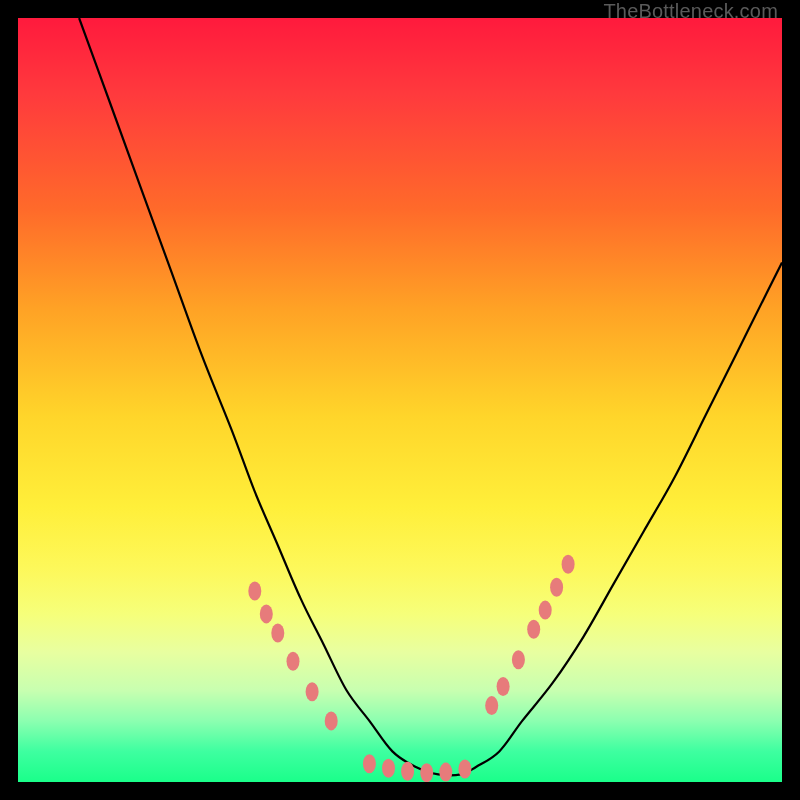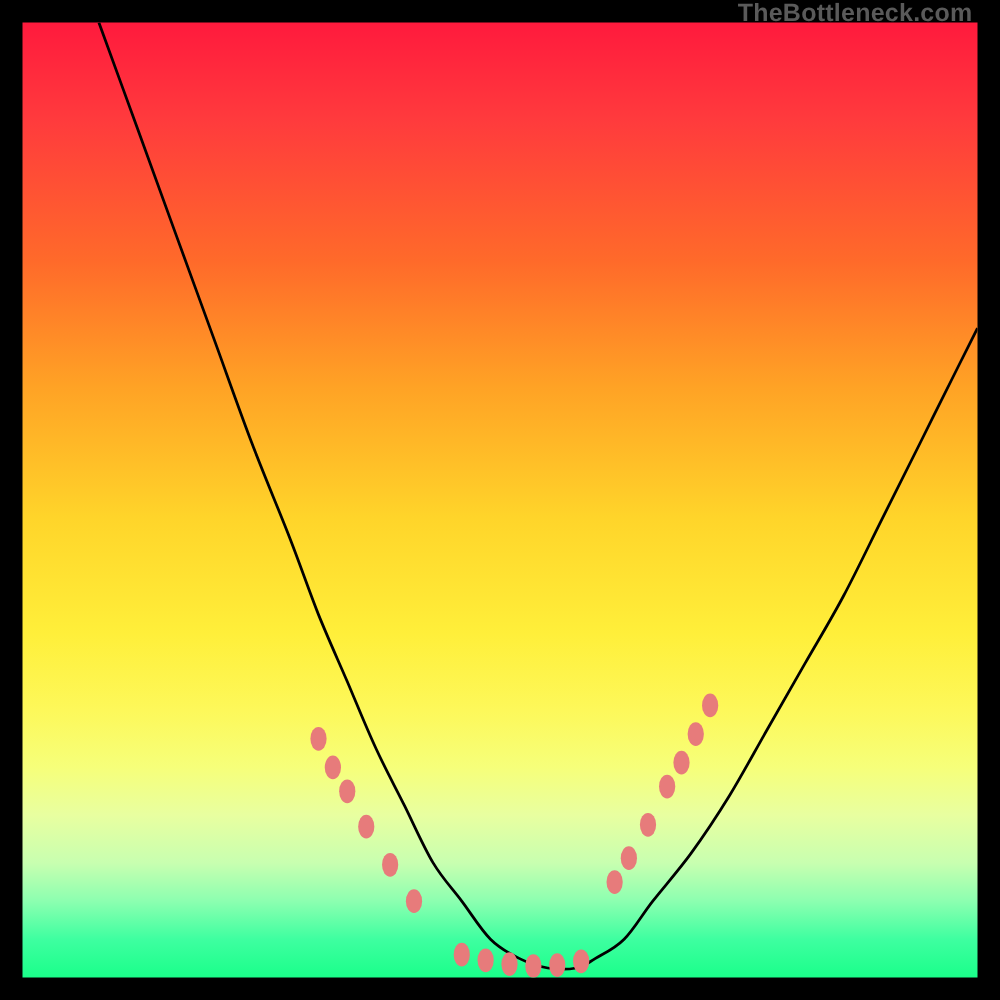--- a/index.html
+++ b/index.html
@@ -42,21 +42,21 @@
       #3effa0 96%,
       #1aff8a 100%
     );
   }
   .attribution {
     position: absolute;
     top: 0px;
     right: 22px;
     color: #5a5a5a;
     font-size: 20px;
-    font-weight: 700;
+    font-weight: 400;
     letter-spacing: 0.2px;
     user-select: none;
   }
   svg.curve {
     position: absolute;
     top: 0;
     left: 0;
     width: 764px;
     height: 764px;
   }

